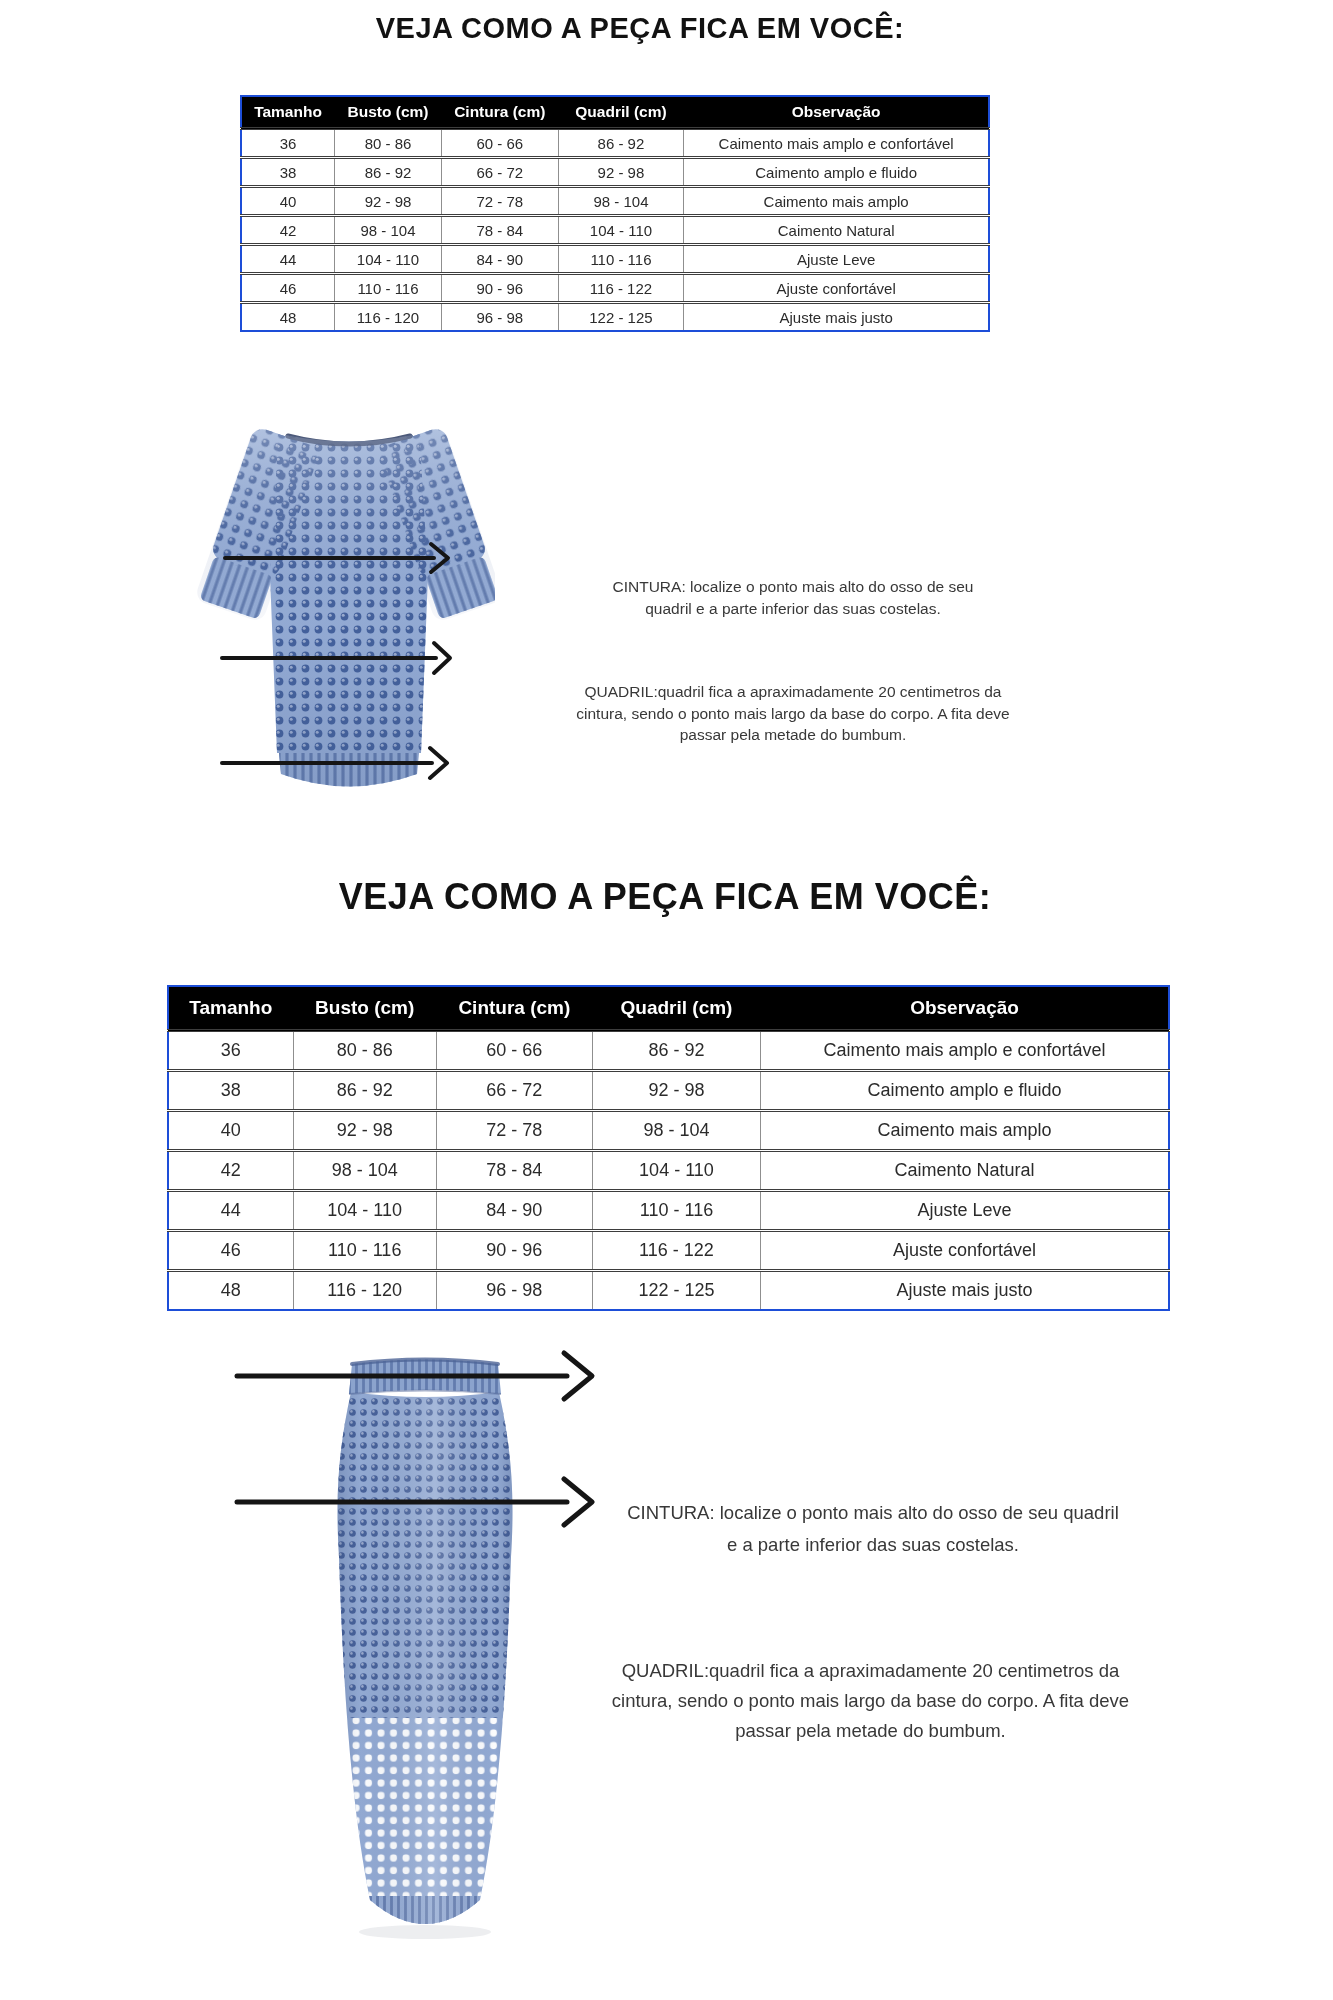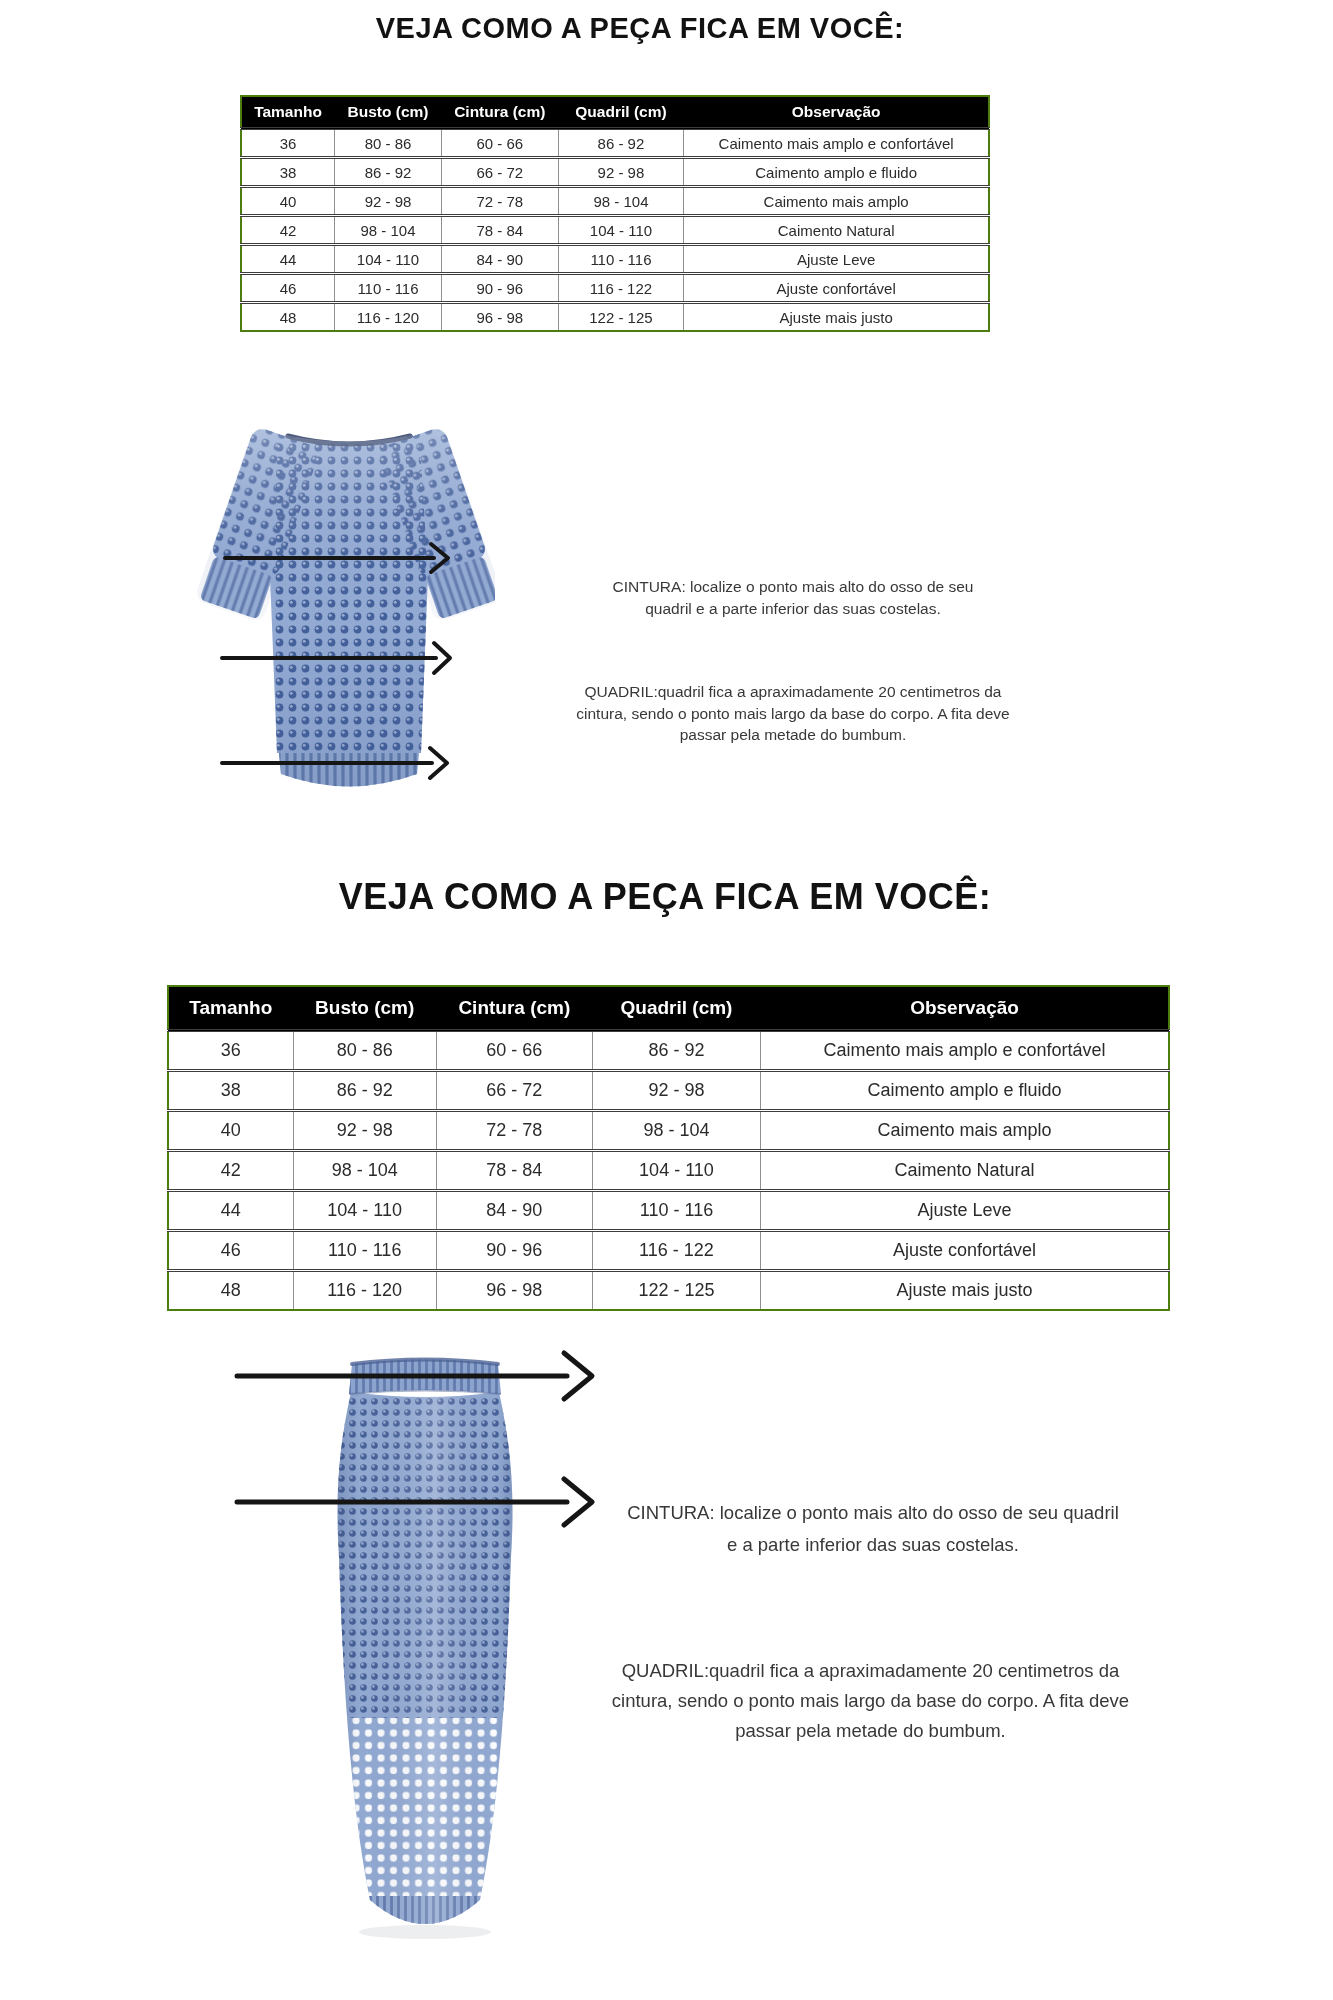--- a/index.html
+++ b/index.html
@@ -5,21 +5,21 @@
   html,body{margin:0;padding:0;background:#fff;}
   #page{position:relative;width:1333px;height:2000px;background:var(--page-bg,#ffffff);
         font-family:"Liberation Sans","DejaVu Sans",sans-serif;overflow:hidden;}
 
   .title{position:absolute;left:0;text-align:center;font-weight:700;color:var(--title-color,#121212);
          white-space:nowrap;letter-spacing:.5px;}
   #title-top{top:12px;width:1280px;font-size:29px;}
   #title-bottom{top:876px;width:1330px;font-size:36px;}
 
   table.size-table{position:absolute;border-collapse:collapse;table-layout:fixed;background:#fff;
-                   border:2px solid #4d7c0f;}
+                   border:2px solid #1d4ed8;}
   .size-table th{background:var(--header-bg,#000000);color:var(--header-text,#ffffff);
                  font-weight:700;border-left:1px solid #000;padding:0 2px;}
   .size-table td{text-align:center;color:var(--cell-text,#2b2b2b);border-left:1px solid #8f8f8f;padding:0 2px;}
   .size-table th:first-child,.size-table td:first-child{border-left:none;}
   .size-table tbody tr{border-top:3px double #3d3d3d;margin-top:23px;}
   .size-table thead tr{border-bottom:2px solid #3d3d3d;}
   #table-top{left:240px;top:95px;width:750px;font-size:15px;}
   #table-top th{height:30px;font-size:15.5px;}
   #table-top td{height:26px;}
   #table-bottom{left:167px;top:985px;width:1003px;font-size:18px;}

